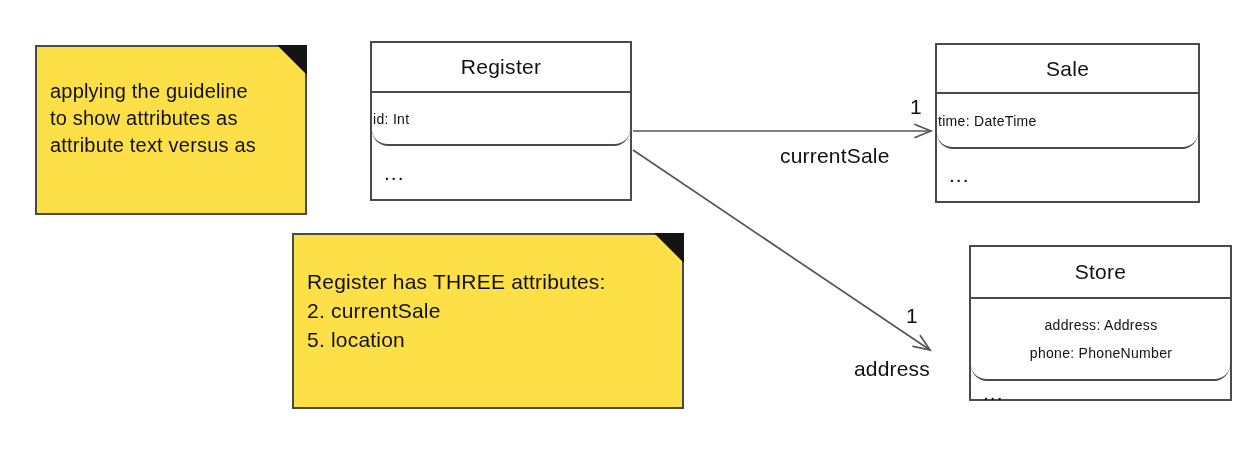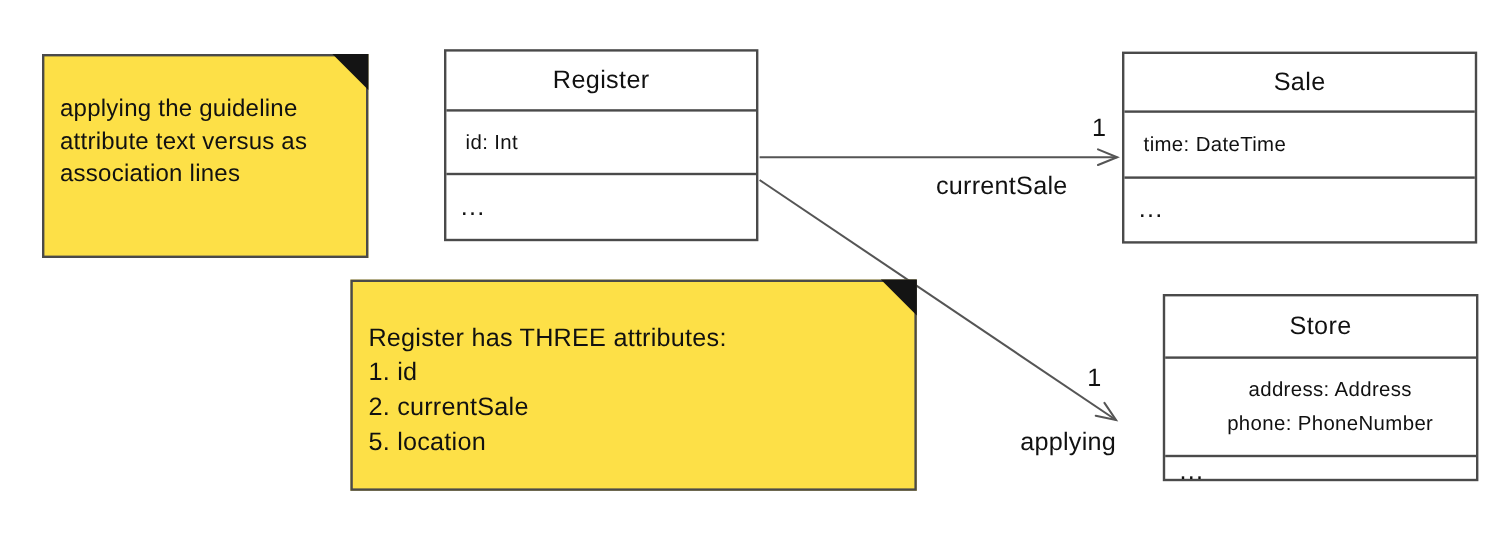--- a/index.html
+++ b/index.html
@@ -28,21 +28,21 @@
     border-top: 30px solid #141414;
     border-left: 30px solid transparent;
   }
   .note .note-text {
     font-size: 20px;
     line-height: 27px;
     letter-spacing: 0.2px;
   }
   #note-guideline { left: 35px; top: 45px; width: 272px; height: 170px; }
   #note-guideline .note-text { padding: 31px 6px 0 13px; }
-  #note-register-attrs { left: 292px; top: 233px; width: 472px; height: 176px; }
+  #note-register-attrs { left: 292px; top: 233px; width: 392px; height: 176px; }
   #note-register-attrs .note-text { padding: 32px 6px 0 13px; line-height: 29px; font-size: 21px; }
 
   
   .cls {
     position: absolute;
     background: #ffffff;
     border: 2px solid #4a4a4a;
     box-sizing: border-box;
     display: flex;
     flex-direction: column;
@@ -55,40 +55,41 @@
     font-size: 21px;
     letter-spacing: 0.3px;
     flex: 0 0 auto;
     box-sizing: border-box;
   }
   .cls-attrs {
     display: flex;
     flex-direction: column;
     justify-content: center;
     border-bottom: 2px solid #4a4a4a;
-    padding-left: 16px;
-    font-size: 17px;
+    padding-left: 1px;
+    font-size: 14px;
     line-height: 28px;
     letter-spacing: 0.3px;
     flex: 0 0 auto;
     box-sizing: border-box;
+    border-radius: 16px;
   }
   .cls-more {
     display: flex;
     align-items: center;
     padding-left: 12px;
     font-size: 21px;
     letter-spacing: 1px;
     flex: 1 1 auto;
     box-sizing: border-box;
   }
   #class-register { left: 370px; top: 41px; width: 262px; height: 160px; }
   #class-register .cls-title { height: 50px; }
   #class-register .cls-attrs { height: 53px; }
-  #class-sale { left: 935px; top: 43px; width: 296px; height: 160px; }
+  #class-sale { left: 935px; top: 43px; width: 265px; height: 160px; }
   #class-sale .cls-title { height: 49px; }
   #class-sale .cls-attrs { height: 55px; justify-content: center; }
   #class-store { left: 969px; top: 245px; width: 263px; height: 156px; }
   #class-store .cls-title { height: 52px; }
   #class-store .cls-attrs { height: 82px; text-align: center; }
 
   
   .assoc-label {
     position: absolute;
     font-size: 21px;
@@ -112,30 +113,29 @@
       </marker>
     </defs>
     <line x1="633" y1="131" x2="931" y2="131" stroke="#555555" stroke-width="1.7" marker-end="url(#arrowOpen)"></line>
     <line x1="633" y1="150" x2="930" y2="350" stroke="#555555" stroke-width="1.7" marker-end="url(#arrowOpen)"></line>
   </svg>
 
   <div class="note" id="note-guideline">
     <div class="fold"></div>
     <div class="note-text">
       <div>applying the guideline</div>
+      <div>to show attributes as</div>
       <div>attribute text versus as</div>
-      <div>association lines</div>
     </div>
   </div>
 
   <div class="note" id="note-register-attrs">
     <div class="fold"></div>
     <div class="note-text">
       <div>Register has THREE attributes:</div>
-      <div>1. id</div>
       <div>2. currentSale</div>
       <div>5. location</div>
     </div>
   </div>
 
   <div class="cls" id="class-register">
     <div class="cls-title">Register</div>
     <div class="cls-attrs">
       <div>id: Int</div>
     </div>
@@ -155,15 +155,15 @@
     <div class="cls-attrs">
       <div>address: Address</div>
       <div>phone: PhoneNumber</div>
     </div>
     <div class="cls-more">...</div>
   </div>
 
   <div class="assoc-label" id="mult-sale">1</div>
   <div class="assoc-label" id="role-sale">currentSale</div>
   <div class="assoc-label" id="mult-store">1</div>
-  <div class="assoc-label" id="role-store">applying</div>
+  <div class="assoc-label" id="role-store">address</div>
 
 </div>
 
 </body></html>

